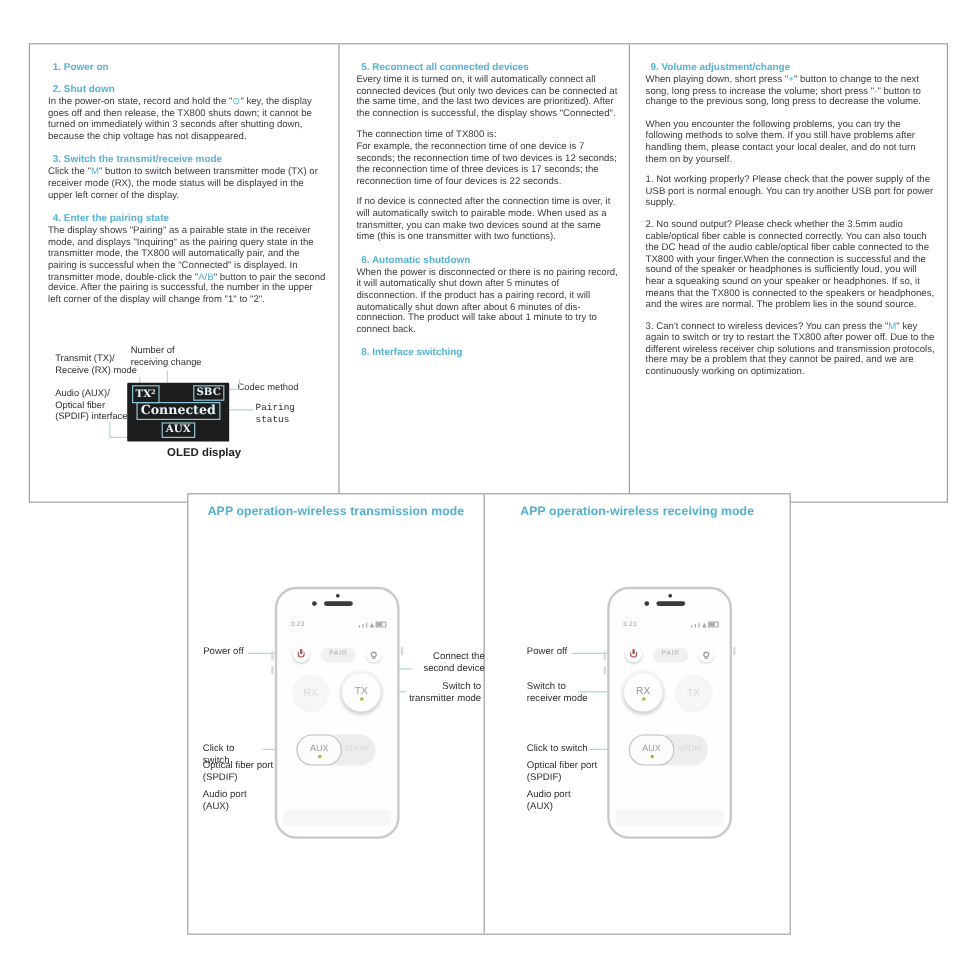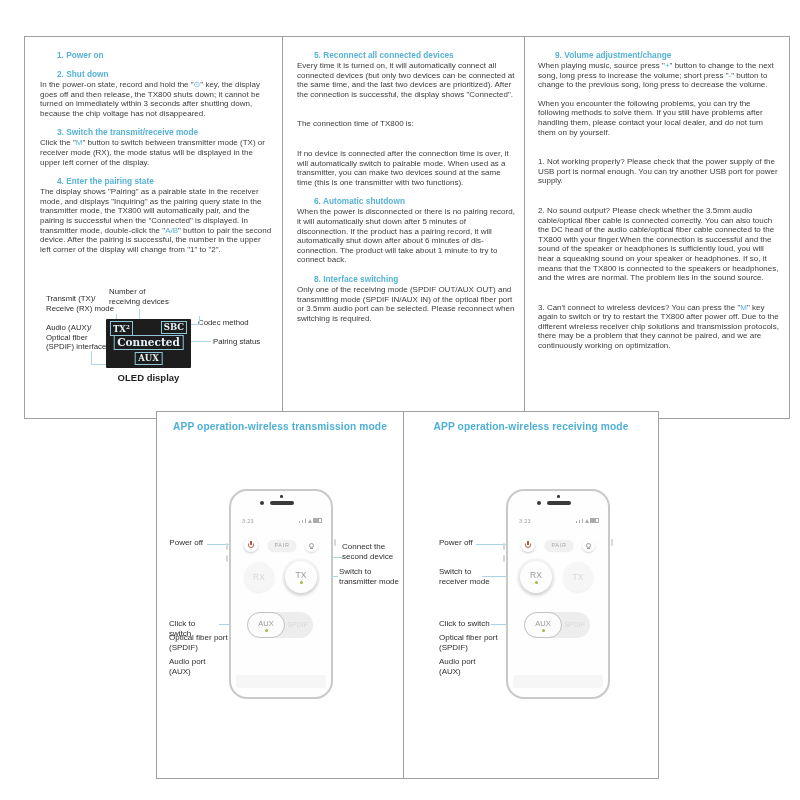--- a/index.html
+++ b/index.html
@@ -9,50 +9,50 @@
   .top-box{left:24px;top:36px;width:764px;height:381px;}
   .bottom-box{left:156px;top:411px;width:501px;height:366px;}
   .vdiv{position:absolute;top:0;width:1px;height:100%;background:#a0a0a0;}
 
   
   .col{position:absolute;top:13px;font-size:8px;line-height:9.6px;color:#3d3d3d;}
   .col1{left:15px;width:232px;}
   .col2{left:272px;width:218px;}
   .col3{left:513px;width:242px;}
   .sec{margin-bottom:9px;}
-  .sec-h{margin:0 0 1px 17px;font-size:8.3px;line-height:10px;font-weight:bold;color:#57b2d5;}
+  .sec-h{margin:0 0 1px 4px;font-size:8.3px;line-height:10px;font-weight:bold;color:#57b2d5;}
   .body{margin:0;}
-  .sec .body + .body{margin-top:20px;}
+  .sec .body + .body{margin-top:8px;}
   .acc{color:#53b2d8;}
   .ts-h{margin:3px 0 2px 0;font-size:11.5px;line-height:13px;font-weight:bold;color:#45aad2;}
   .tsp{margin:0 0 8px 0;}
 
   
   .olabel{position:absolute;font-size:7.8px;line-height:9.6px;color:#2e2e2e;white-space:pre-line;}
   .oline{position:absolute;background:#aed6e6;}
   .oled{position:absolute;left:81px;top:282px;width:85px;height:49px;background:#1d1d1d;border-radius:1px;}
   .obox{position:absolute;border:1px solid #8fc6d8;color:#e4f3f9;font-family:"DejaVu Serif",serif;
         font-weight:bold;text-align:center;white-space:nowrap;}
   .o-tx{left:4px;top:2px;font-size:8.5px;line-height:11px;padding:0 2px;}
   .o-sup{font-size:5.5px;vertical-align:3px;}
   .o-sbc{right:4px;top:2px;font-size:8.5px;line-height:11px;padding:0 2px;}
   .o-conn{left:50%;transform:translateX(-50%);top:16px;font-size:10.5px;line-height:12.5px;padding:0 3px;}
   .o-aux{left:50%;transform:translateX(-50%);top:32.5px;font-size:8.5px;line-height:11px;padding:0 3px;}
-  .oled-caption{position:absolute;left:71px;top:335px;width:105px;text-align:center;
+  .oled-caption{position:absolute;left:71px;top:335px;width:105px;text-align:right;
                 font-size:9.5px;font-weight:bold;color:#1f1f1f;}
 
   
   .app-panel{position:absolute;top:0;height:100%;}
   .ap-left{left:0;width:246px;}
   .ap-right{left:247px;width:254px;}
   .ap-title{position:absolute;top:9px;left:0;width:100%;text-align:center;
             font-size:10.2px;font-weight:bold;color:#4fb0d4;letter-spacing:0.1px;}
   .c-label{position:absolute;font-size:8px;line-height:10.2px;color:#2e2e2e;white-space:pre-line;}
   .c-line{position:absolute;background:#a9d4e6;}
-  .t-center{text-align:left;}
+  .t-center{text-align:right;}
   .t-right{text-align:right;}
 
   
   .phone{position:absolute;width:104px;height:210px;background:#fefefe;border:2px solid #c9c9c9;
          border-radius:18px;box-sizing:border-box;top:77px;}
   .nub{position:absolute;width:2px;height:7px;background:#d8d8d8;border-radius:1px;}
   .tdot{position:absolute;left:49px;top:4px;width:2.5px;height:2.5px;border-radius:50%;background:#3a3a3a;}
   .cam{position:absolute;left:29px;top:10px;width:4px;height:4px;border-radius:50%;background:#3a3a3a;}
   .spk{position:absolute;left:39px;top:10px;width:24px;height:3.5px;border-radius:2px;background:#3a3a3a;}
   .status{position:absolute;left:8px;right:8px;top:26px;height:8px;font-size:5.5px;color:#9d9d9d;}
@@ -115,55 +115,54 @@
     <div class="sec">
       <h4 class="sec-h">4. Enter the pairing state</h4>
       <p class="body"><span>The display shows "Pairing" as a pairable state in the receiver mode, and displays "Inquiring" as the pairing query state in the transmitter mode, the TX800 will automatically pair, and the pairing is successful when the "Connected" is displayed. In transmitter mode, double-click the "</span><span class="acc">A/B</span><span>" button to pair the second device. After the pairing is successful, the number in the upper left corner of the display will change from "1" to "2".</span></p>
     </div>
   </div>
 
   <div class="col col2">
     <div class="sec">
       <h4 class="sec-h">5. Reconnect all connected devices</h4>
       <p class="body"><span>Every time it is turned on, it will automatically connect all connected devices (but only two devices can be connected at the same time, and the last two devices are prioritized). After the connection is successful, the display shows "Connected".</span></p>
-      <p class="body"><span>The connection time of TX800 is:</span><br></p>
+      <p class="body"><span>The connection time of TX800 is:</span><br><span>For example, the reconnection time of one device is 7 seconds; the reconnection time of two devices is 12 seconds; the reconnection time of three devices is 17 seconds; the reconnection time of four devices is 22 seconds.</span></p>
       <p class="body"><span>If no device is connected after the connection time is over, it will automatically switch to pairable mode. When used as a transmitter, you can make two devices sound at the same time (this is one transmitter with two functions).</span></p>
     </div>
     <div class="sec">
       <h4 class="sec-h">6. Automatic shutdown</h4>
       <p class="body"><span>When the power is disconnected or there is no pairing record, it will automatically shut down after 5 minutes of disconnection. If the product has a pairing record, it will automatically shut down after about 6 minutes of dis-connection. The product will take about 1 minute to try to connect back.</span></p>
     </div>
     <div class="sec">
       <h4 class="sec-h">8. Interface switching</h4>
-      <p class="body"><span>Only one of the receiving mode (SPDIF OUT/AUX OUT) and transmitting mode (SPDIF IN/AUX IN) of the optical fiber port or 3.5mm audio port can be selected. Please reconnect when switching is required.</span></p>
     </div>
   </div>
 
   <div class="col col3">
     <div class="sec">
       <h4 class="sec-h">9. Volume adjustment/change</h4>
-      <p class="body"><span>When playing music, source press "</span><span class="acc">+</span><span>" button to change to the next song, long press to increase the volume; short press "</span><span class="acc">-</span><span>" button to change to the previous song, long press to decrease the volume.</span></p>
+      <p class="body"><span>When playing down, short press "</span><span class="acc">+</span><span>" button to change to the next song, long press to increase the volume; short press "</span><span class="acc">-</span><span>" button to change to the previous song, long press to decrease the volume.</span></p>
     </div>
     <div class="sec">
       <p class="body tsp"><span>When you encounter the following problems, you can try the following methods to solve them. If you still have problems after handling them, please contact your local dealer, and do not turn them on by yourself.</span></p>
       <p class="body tsp"><span>1. Not working properly? Please check that the power supply of the USB port is normal enough. You can try another USB port for power supply.</span></p>
       <p class="body tsp"><span>2. No sound output? Please check whether the 3.5mm audio cable/optical fiber cable is connected correctly. You can also touch the DC head of the audio cable/optical fiber cable connected to the TX800 with your finger.When the connection is successful and the sound of the speaker or headphones is sufficiently loud, you will hear a squeaking sound on your speaker or headphones. If so, it means that the TX800 is connected to the speakers or headphones, and the wires are normal. The problem lies in the sound source.</span></p>
       <p class="body tsp"><span>3. Can't connect to wireless devices? You can press the "</span><span class="acc">M</span><span>" key again to switch or try to restart the TX800 after power off. Due to the different wireless receiver chip solutions and transmission protocols, there may be a problem that they cannot be paired, and we are continuously working on optimization.</span></p>
     </div>
   </div>
 
   <div class="olabel" style="left:21px;top:257px;width:82px;">Transmit (TX)/
 Receive (RX) mode</div>
   <div class="olabel" style="left:84px;top:250px;width:72px;">Number of
-receiving devices</div>
+receiving change</div>
   <div class="olabel" style="left:173px;top:281px;width:60px;">Codec method</div>
   <div class="olabel" style="left:21px;top:286px;width:72px;">Audio (AUX)/
 Optical fiber
 (SPDIF) interface</div>
-  <div class="olabel" style="left:188px;top:300px;width:60px;">Pairing status</div>
+  <div class="olabel" style="left:188px;top:300px;width:60px;font-family:Liberation Mono, monospace;">Pairing status</div>
 
   <div class="oline" style="left:114px;top:272px;width:1px;height:10px;"></div>
   <div class="oline" style="left:91px;top:277px;width:1px;height:6px;"></div>
   <div class="oline" style="left:174px;top:279px;width:1px;height:9px;"></div>
   <div class="oline" style="left:160px;top:287px;width:15px;height:1px;"></div>
   <div class="oline" style="left:66px;top:314px;width:1px;height:14px;"></div>
   <div class="oline" style="left:66px;top:327px;width:45px;height:1px;"></div>
   <div class="oline" style="left:164px;top:304px;width:22px;height:1px;"></div>
 
   <div class="oled">

